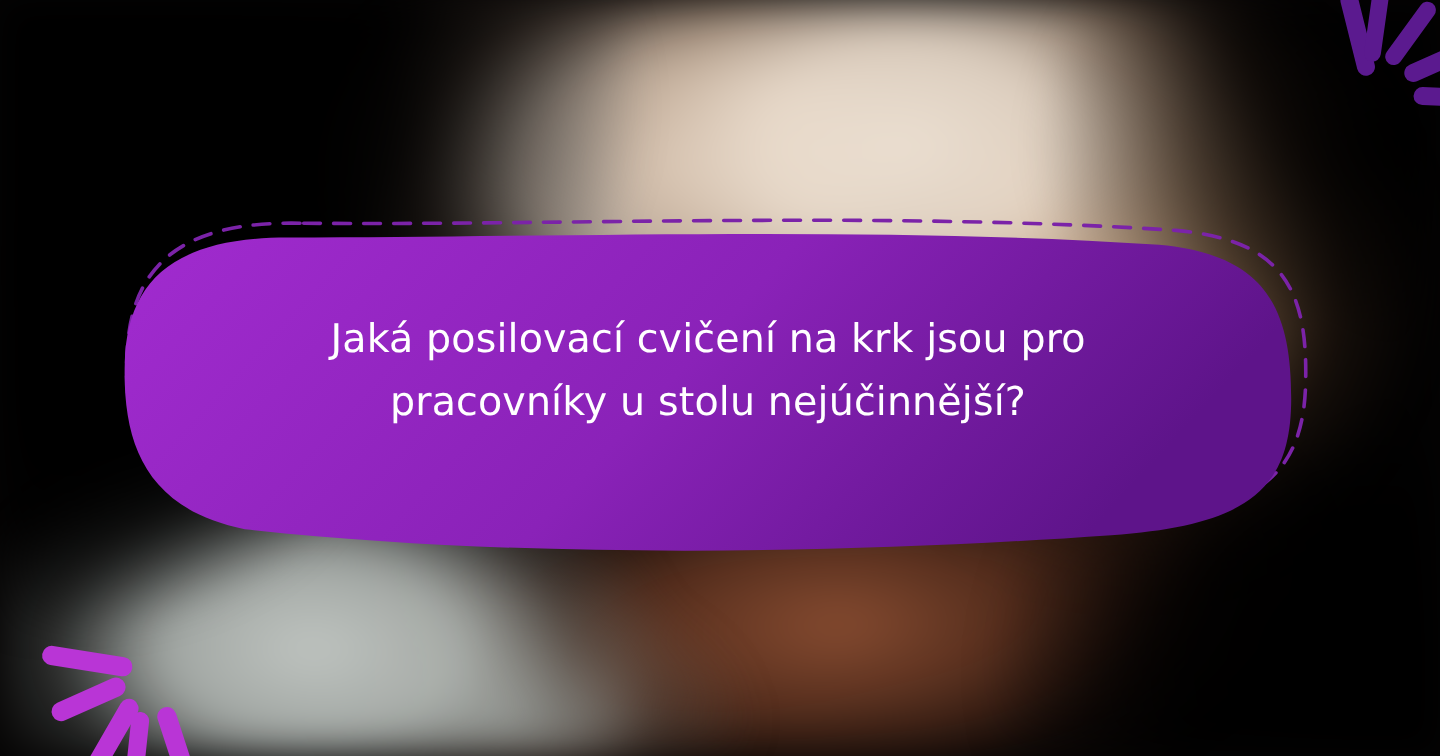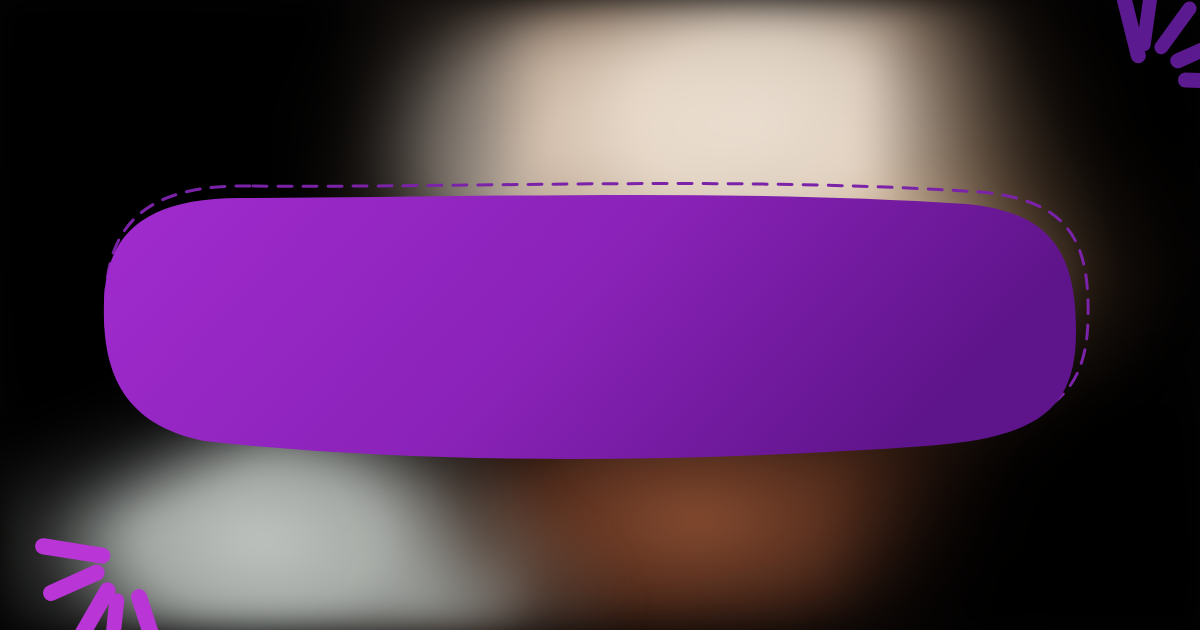--- a/index.html
+++ b/index.html
@@ -182,14 +182,16 @@
       <span style="background: rgb(91, 26, 143); width: 64px; height: 15px; left: 0px; top: -7.5px; transform: rotate(2deg) translateX(70px);"></span>
     </div>
   <div class="burst" id="burst-bottom-left">
       <span style="background: rgb(185, 53, 214); width: 76px; height: 16px; left: 0px; top: -8px; transform: rotate(189deg) translateX(58px);"></span>
       <span style="background: rgb(185, 53, 214); width: 66px; height: 16px; left: 0px; top: -8px; transform: rotate(156deg) translateX(56px);"></span>
       <span style="background: rgb(185, 53, 214); width: 66px; height: 16px; left: 0px; top: -8px; transform: rotate(120deg) translateX(60px);"></span>
       <span style="background: rgb(185, 53, 214); width: 58px; height: 15px; left: 0px; top: -7.5px; transform: rotate(96deg) translateX(62px);"></span>
       <span style="background: rgb(185, 53, 214); width: 70px; height: 16px; left: 0px; top: -8px; transform: rotate(72deg) translateX(66px);"></span>
     </div>
 
+  <div id="headline">Jaká posilovací cvičení na krk jsou pro
+pracovníky u stolu nejúčinnější?</div>
 
 </div>
 
 </body></html>

